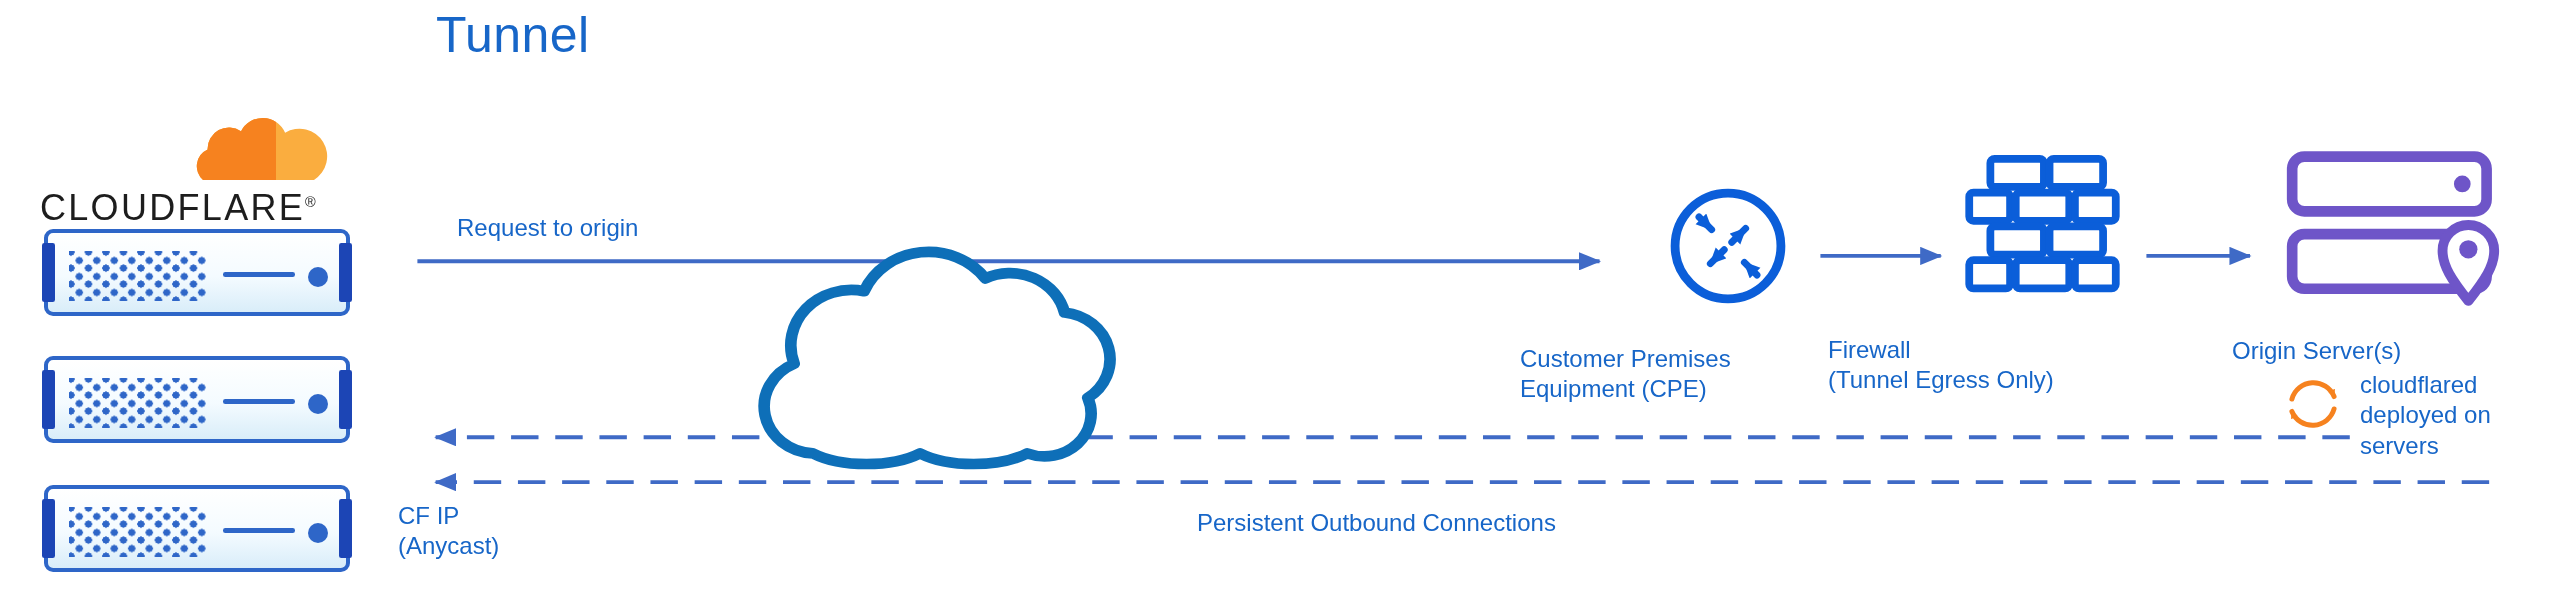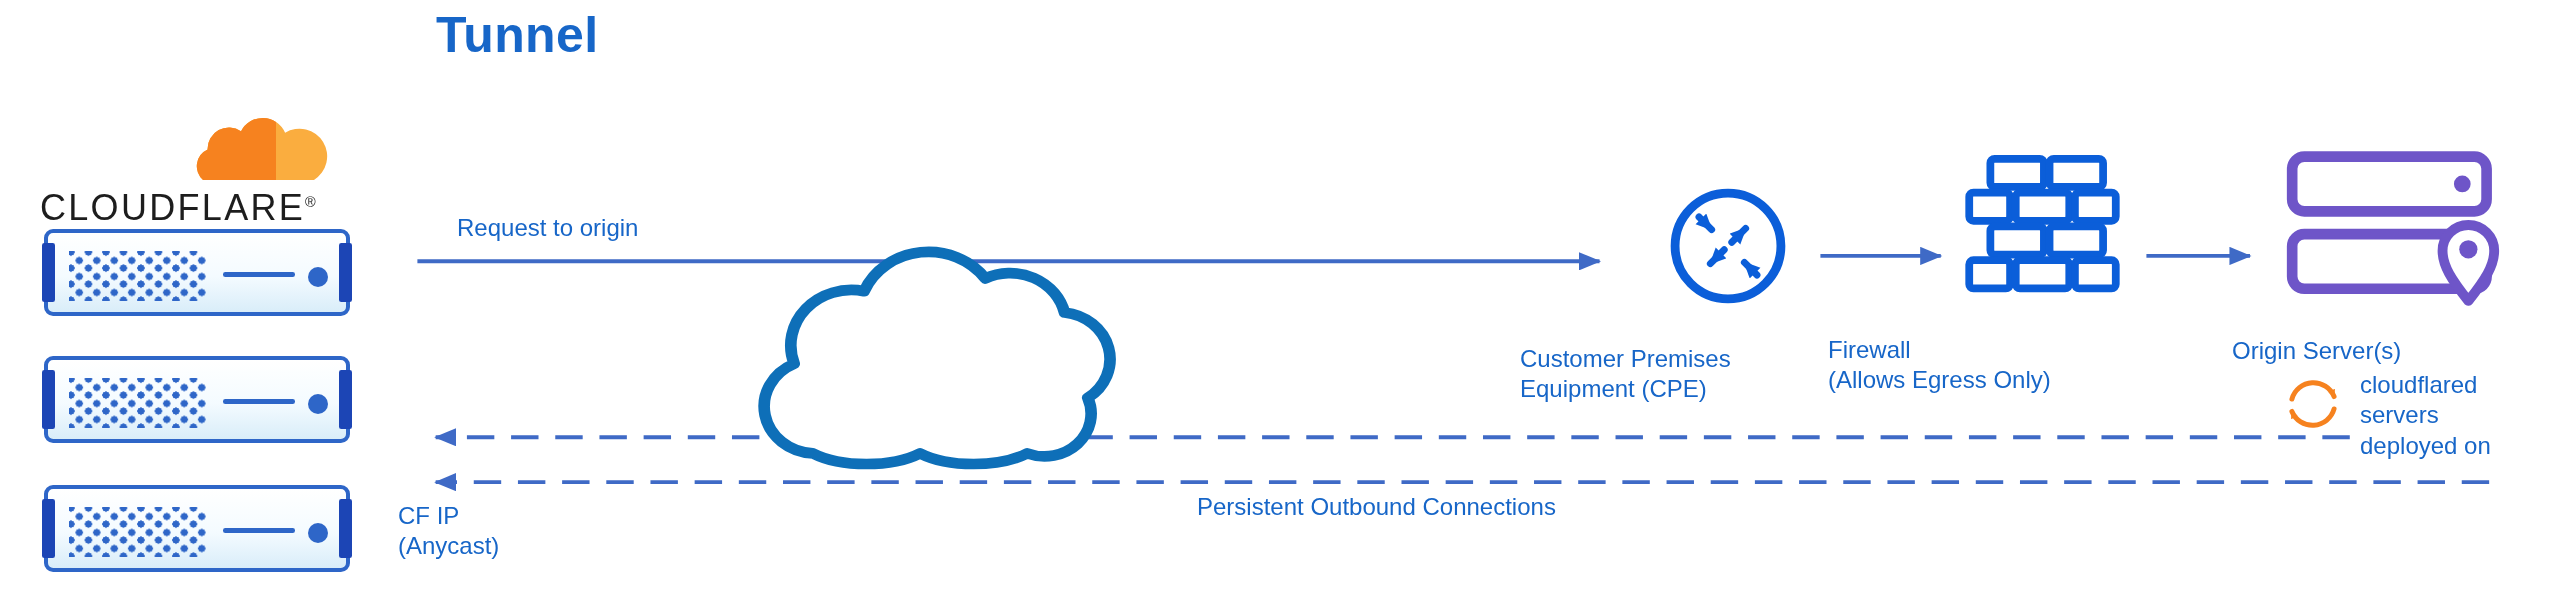--- a/index.html
+++ b/index.html
@@ -7,21 +7,21 @@
   .canvas {
     position: relative;
     width: 2576px;
     height: 617px;
     background: #ffffff;
     overflow: hidden;
   }
 
   .title {
     position: absolute; left: 436px; top: 6.1px;
-    font-size: 50px; font-weight: bold; letter-spacing: 0.4px;
+    font-size: 50px; font-weight: normal; letter-spacing: 0.4px;
     color: var(--text_blue);
   }
 
   .label {
     position: absolute;
     font-size: 24px; line-height: 1.27;
     color: var(--text_blue);
     white-space: nowrap;
   }
   .label.center { text-align: left; white-space: normal; }
@@ -182,21 +182,21 @@
       <rect x="78" y="27" width="29" height="20" rx="3"></rect>
       <rect x="18" y="51" width="38" height="20" rx="3"></rect>
       <rect x="60" y="51" width="38" height="20" rx="3"></rect>
       <rect x="3" y="75" width="29" height="20" rx="3"></rect>
       <rect x="36" y="75" width="38" height="20" rx="3"></rect>
       <rect x="78" y="75" width="29" height="20" rx="3"></rect>
     </g>
   </svg>
   <div class="label center" style="left:1828px;top:335px;width:442px">
     <div>Firewall</div>
-    <div>(Allows Egress Only)</div>
+    <div>(Tunnel Egress Only)</div>
   </div>
 
   <svg class="origin" viewBox="0 0 150 106" style="left:2284px;top:146px;width:229px;height:161px">
     <g class="origin-servers">
       <rect x="5" y="7" width="128" height="36" rx="8"></rect>
       <circle class="dot" cx="117" cy="25" r="5.5"></circle>
       <rect x="5" y="58" width="128" height="36" rx="8"></rect>
       <circle class="dot" cx="117" cy="76" r="5.5"></circle>
     </g>
     <g class="origin-pin">
@@ -210,25 +210,25 @@
     <defs>
       <marker id="mSync" markerUnits="userSpaceOnUse" markerWidth="15" markerHeight="13" refX="11" refY="6" orient="auto">
         <path d="M0,0 L13,6 L0,12 Z"></path>
       </marker>
     </defs>
     <path class="sync-arc" d="M16,42 A36,36 0 0 1 84,38" marker-end="url(#mSync)"></path>
     <path class="sync-arc" d="M84,58 A36,36 0 0 1 16,62" marker-end="url(#mSync)"></path>
   </svg>
   <div class="label" style="left:2360px;top:370px">
     <div>cloudflared</div>
+    <div>deployed on</div>
     <div>servers</div>
-    <div>deployed on</div>
   </div>
 
   <div class="label" style="left:457px;top:213px">Request to origin</div>
-  <div class="label" style="left:1197px;top:492px">Persistent Outbound Connections</div>
+  <div class="label" style="left:1197px;top:508px">Persistent Outbound Connections</div>
   <div class="label" style="left:398px;top:501px">
     <div>CF IP</div>
     <div>(Anycast)</div>
   </div>
 
 </div>
 
 
 </body></html>

